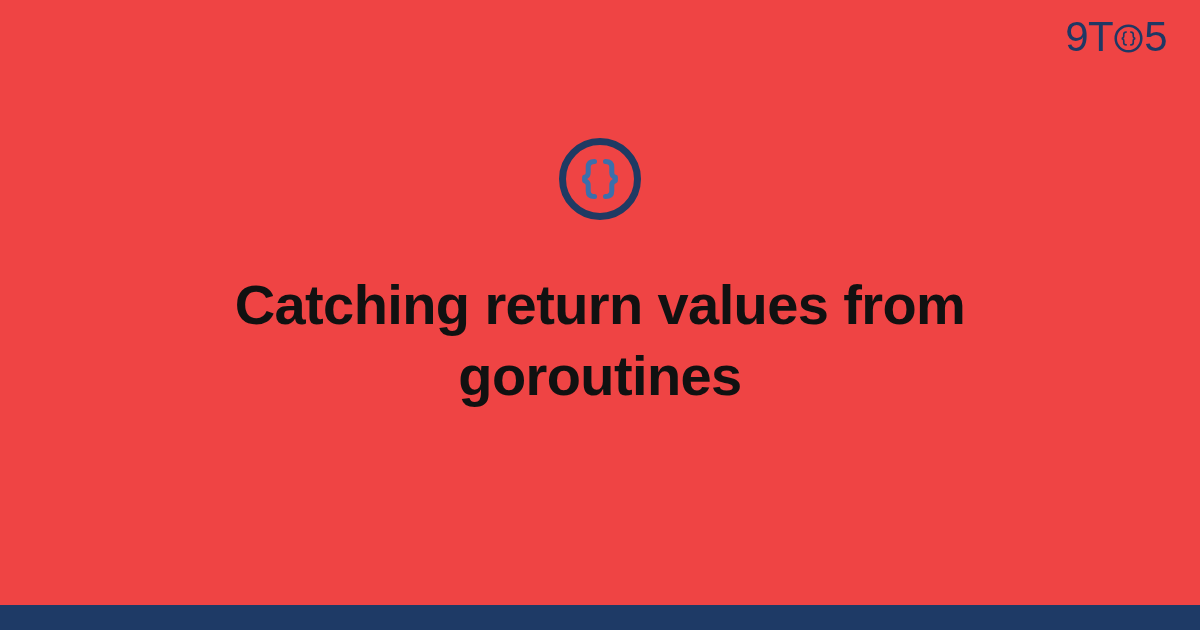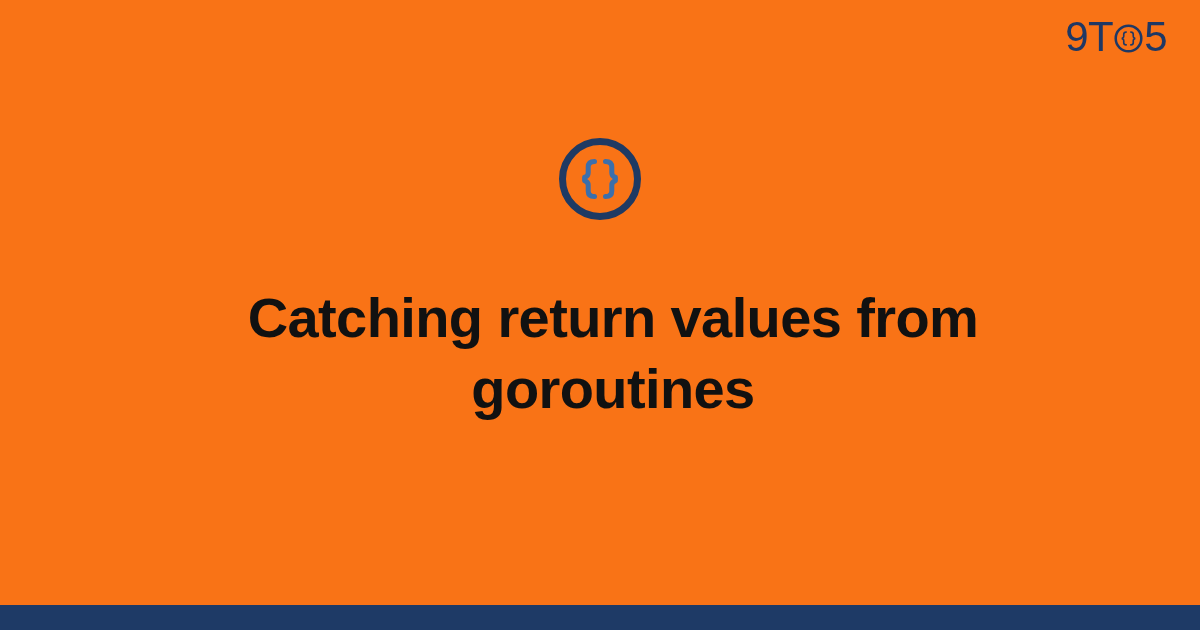--- a/index.html
+++ b/index.html
@@ -11,21 +11,21 @@
     height: 630px;
     background: #ffffff;
     font-family: "Liberation Sans", sans-serif;
     overflow: hidden;
   }
 
   .page {
     position: relative;
     width: 1200px;
     height: 630px;
-    background: #f97316;
+    background: #ef4444;
     box-sizing: border-box;
   }
 
   
   .brand {
     position: absolute;
     top: 16px;
     right: 33px;
     display: flex;
     align-items: center;
@@ -74,21 +74,21 @@
     height: 84px;
   }
   .emblem svg { display: block; }
 
   
   .title {
     position: absolute;
     top: 270px;
     left: 150px;
     width: 900px;
-    margin: 13px;
+    margin: 0;
     text-align: center;
     font-family: "Liberation Sans", sans-serif;
     font-size: 56px;
     font-weight: bold;
     line-height: 1.26;
     letter-spacing: -0.6px;
     color: #111111;
     word-wrap: break-word;
   }
 

